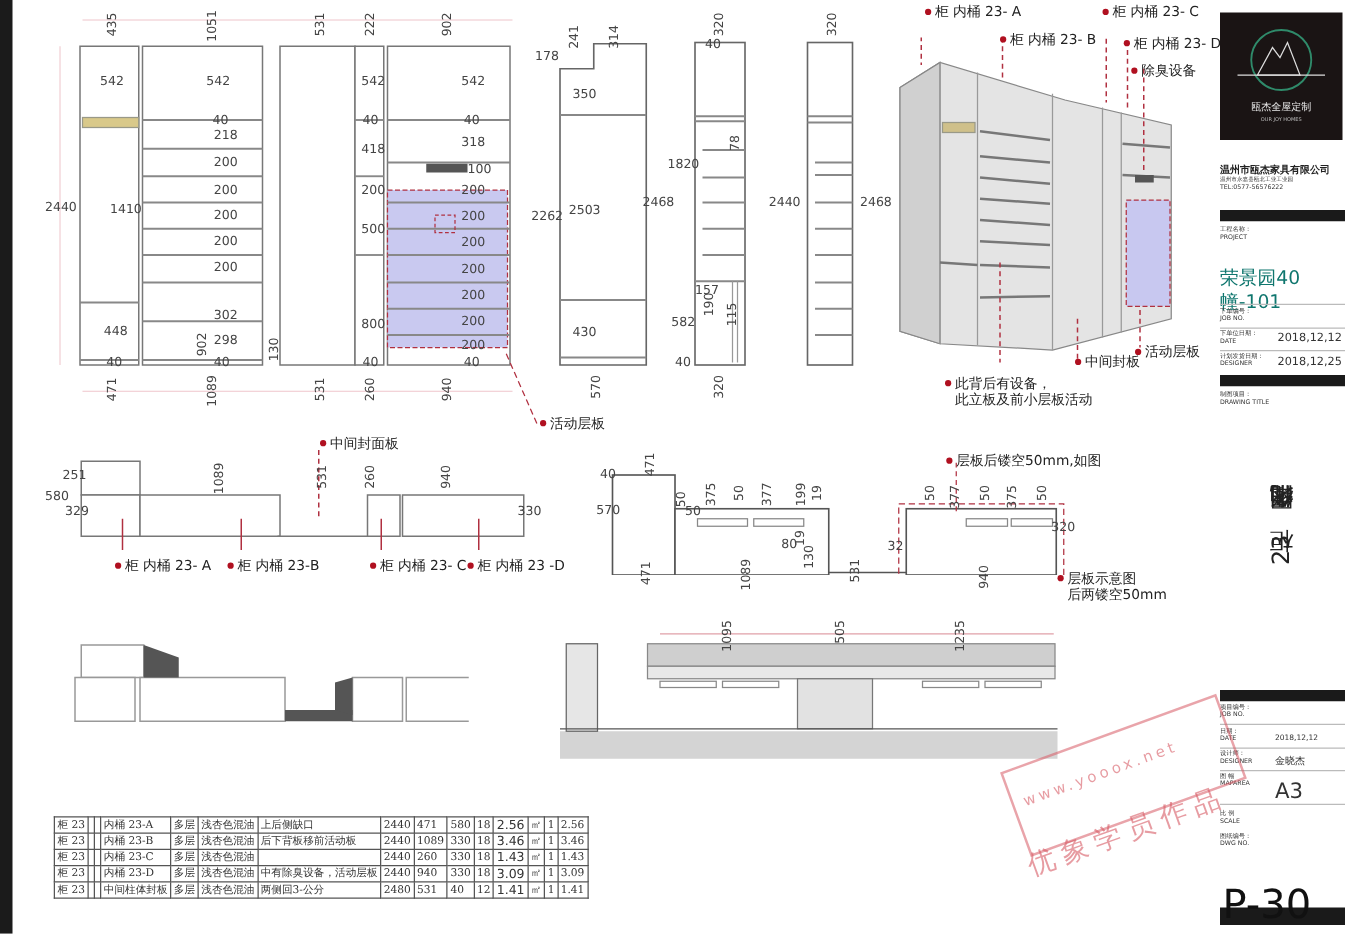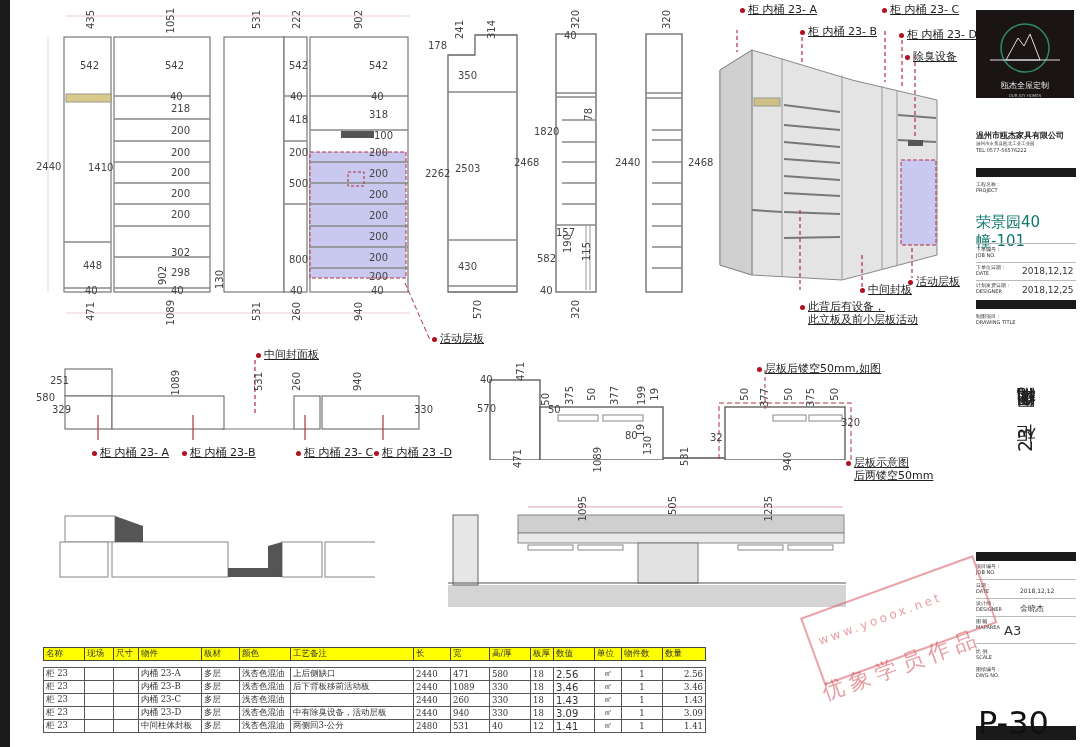--- a/index.html
+++ b/index.html
@@ -1,25 +1,25 @@
 <!DOCTYPE html>
 <html><head>
 <meta charset="utf-8">
 <style>
   html,body{margin:0;padding:0;}
   body{width:1080px;height:747px;position:relative;overflow:hidden;background:#ffffff;font-family:"DejaVu Sans",sans-serif;color:#333;}
   .abs{position:absolute;}
   .leftbar{left:0;top:0;width:10px;height:747px;background:#1b1b1b;}
   .dim{position:absolute;font-size:10px;color:#444;white-space:nowrap;line-height:1;}
   .vdim{writing-mode:vertical-rl;transform:rotate(180deg);}
-  .callout{position:absolute;font-size:11px;color:#222;white-space:nowrap;line-height:1.2;text-decoration:underline;}
+  .callout{position:absolute;font-size:11px;color:#222;white-space:nowrap;line-height:1.2;}
   .callout .dot{display:inline-block;width:5px;height:5px;border-radius:50%;background:#b01020;margin-right:3px;vertical-align:middle;}
   
   .tb{position:absolute;left:970px;top:0;width:110px;height:747px;}
-  .logo{position:absolute;left:6px;top:10px;width:98px;height:88px;background:#1a1414;}
+  .logo{position:absolute;left:6px;top:10px;width:98px;height:102px;background:#1a1414;}
   .logo .name{position:absolute;left:0;width:98px;top:70px;text-align:center;color:#e8e8e8;font-size:8px;}
   .logo .sub{position:absolute;left:0;width:98px;top:83px;text-align:center;color:#bbb;font-size:4px;}
   .company{position:absolute;left:6px;top:130px;font-size:8px;color:#222;font-weight:bold;}
   .company-addr{position:absolute;left:6px;top:141px;font-size:4.5px;color:#333;}
   .company-tel{position:absolute;left:6px;top:147px;font-size:5px;color:#333;}
   .blackbar{position:absolute;left:6px;width:100px;height:9px;background:#1a1a1a;}
   .lbl{position:absolute;left:6px;font-size:5px;color:#333;line-height:1.15;}
   .val{position:absolute;font-size:10px;color:#333;}
   .hr{position:absolute;left:6px;width:100px;height:1px;background:#bbb;}
   .vtitle{position:absolute;left:1012px;top:355px;width:40px;height:170px;writing-mode:vertical-rl;transform:rotate(180deg);font-size:19px;color:#222;text-align:center;}
@@ -230,21 +230,21 @@
     <line x1="200" y1="218" x2="200" y2="248"></line>
   </g>
 </svg>
 <div class="callout" style="left:740px;top:3px"><span class="dot"></span><span>柜 内桶 23- A</span></div>
 <div class="callout" style="left:800px;top:25px"><span class="dot"></span><span>柜 内桶 23- B</span></div>
 <div class="callout" style="left:882px;top:3px"><span class="dot"></span><span>柜 内桶 23- C</span></div>
 <div class="callout" style="left:899px;top:28px"><span class="dot"></span><span>柜 内桶 23- D</span></div>
 <div class="callout" style="left:905px;top:50px"><span class="dot"></span><span>除臭设备</span></div>
 <div class="callout" style="left:908px;top:275px"><span class="dot"></span><span>活动层板</span></div>
 <div class="callout" style="left:860px;top:283px"><span class="dot"></span><span>中间封板</span></div>
-<div class="callout" style="left:800px;top:300px"><span class="dot"></span><span>此背后有设备，</span><br><span style="margin-left:8px">此立板及前小层板活动</span></div>
+<div class="callout" style="left:756px;top:300px"><span class="dot"></span><span>此背后有设备，</span><br><span style="margin-left:8px">此立板及前小层板活动</span></div>
 </div>
 
 <div>
 <svg class="abs" style="left:40px;top:360px" width="380" height="80">
   <g stroke="#777" stroke-width="1.2" fill="#fff">
     <rect x="25" y="9" width="47" height="27"></rect>
     <rect x="25" y="36" width="47" height="33"></rect>
     <rect x="72" y="36" width="112" height="33"></rect>
     <line x1="182" y1="69" x2="254" y2="69"></line>
     <rect x="254" y="36" width="26" height="33"></rect>
@@ -350,37 +350,20 @@
         <line x1="80" y1="12" x2="395" y2="12"></line>
       </g>
 </svg>
 <span class="dim vdim" style="left:578px;top:496px">1095</span>
 <span class="dim vdim" style="left:668px;top:496px">505</span>
 <span class="dim vdim" style="left:764px;top:496px">1235</span>
 </div>
 
 <table class="bom">
   <tbody>
-      <tr class="hdr">
-    <td style="width:36px">名称</td>
-    <td style="width:24px">现场</td>
-    <td style="width:20px">尺寸</td>
-    <td style="width:58px">物件</td>
-    <td style="width:33px">板材</td>
-    <td style="width:46px">颜色</td>
-    <td style="width:118px">工艺备注</td>
-    <td style="width:32px">长</td>
-    <td style="width:34px">宽</td>
-    <td style="width:36px">高/厚</td>
-    <td style="width:18px">板厚</td>
-    <td style="width:36px">数值</td>
-    <td style="width:22px">单位</td>
-    <td style="width:36px">物件数</td>
-    <td style="width:38px">数量</td>
-  </tr>
   <tr class="gap">
         <td colspan="15"></td>
       </tr>
   <tr>
     <td>柜 23</td>
         <td></td>
         <td></td>
         <td>内桶 23-A</td>
         <td>多层</td>
         <td>浅杏色混油</td>
@@ -495,21 +478,21 @@
   <div class="blackbar" style="top:552px"></div>
   <div class="lbl" style="top:564px"><span>项目编号：</span><br><span>JOB NO.</span></div>
   <div class="hr" style="top:579px"></div>
   <div class="lbl" style="top:583px"><span>日期：</span><br><span>DATE</span></div>
   <div class="val" style="left:50px;top:587px;font-size:6px">2018,12,12</div>
   <div class="hr" style="top:598px"></div>
   <div class="lbl" style="top:601px"><span>设计师：</span><br><span>DESIGNER</span></div>
   <div class="val" style="left:50px;top:603px;font-size:8px">金晓杰</div>
   <div class="hr" style="top:616px"></div>
   <div class="lbl" style="top:619px"><span>图 幅</span><br><span>MAPAREA</span></div>
-  <div class="val" style="left:34px;top:623px;font-size:13px">A3</div>
+  <div class="val" style="left:50px;top:623px;font-size:17px">A3</div>
   <div class="hr" style="top:643px"></div>
   <div class="lbl" style="top:649px"><span>比 例</span><br><span>SCALE</span></div>
   <div class="lbl" style="top:667px"><span>图纸编号：</span><br><span>DWG NO.</span></div>
   <div class="blackbar" style="top:726px;height:14px"></div>
 </div>
 <div class="vtitle">柜 23 内桶细化图</div>
 <div class="pnum">P-30</div>
 
 <div class="stamp"></div>
 <div class="stamp-url">www.yooox.net</div>

